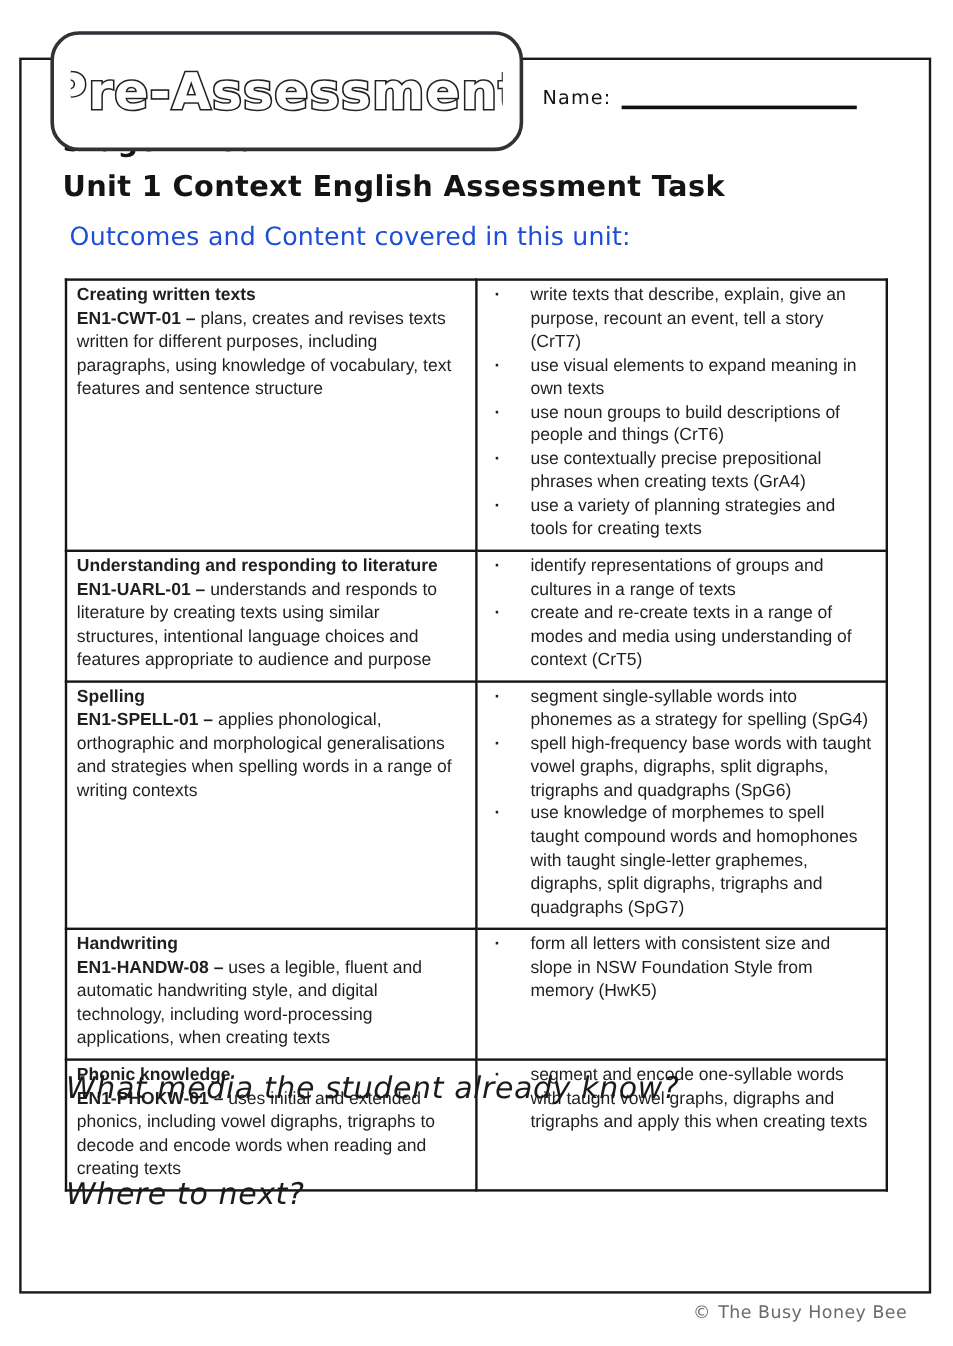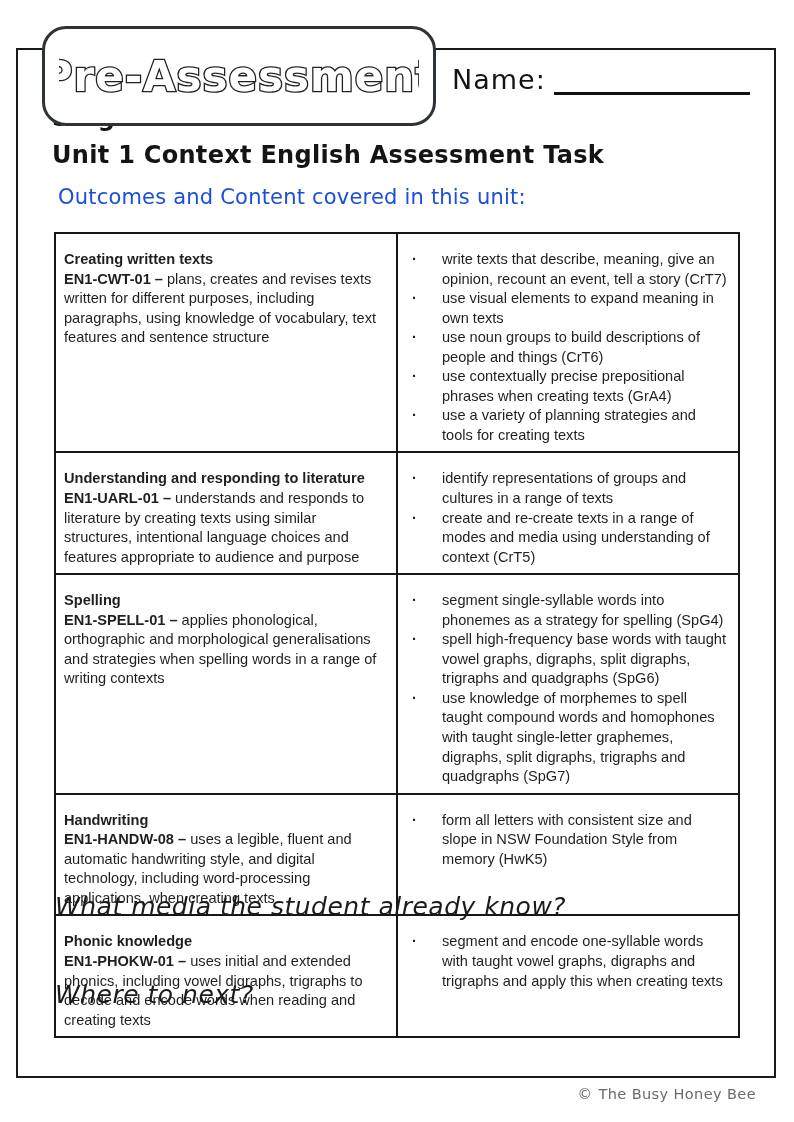--- a/index.html
+++ b/index.html
@@ -32,21 +32,21 @@
     z-index: 3;
     display: flex; align-items: center; justify-content: center;
   }
   .badge svg { width: 360px; height: 70px; }
 
   
   .name-row {
     position: absolute;
     left: 452px; top: 64px; z-index: 3;
     font-family: "DejaVu Sans", sans-serif;
-    font-size: 27px; letter-spacing: 1px;
+    font-size: 16px; letter-spacing: 1px;
     color: #141414;
   }
   .name-line {
     display: inline-block;
     width: 196px; height: 24px;
     border-bottom: 3px solid #111111;
     margin-left: 8px;
     vertical-align: bottom;
   }
 
@@ -72,21 +72,21 @@
     position: absolute; left: 54px; top: 232px;
     width: 686px;
     border-collapse: collapse;
     table-layout: fixed;
     z-index: 2;
     background: #ffffff;
   }
   table.outcomes td {
     border: 2px solid #161616;
     vertical-align: top;
-    padding: 16px 8px 6px 8px;
+    padding: 3px 8px 6px 8px;
     font-size: 14.6px;
     line-height: 1.34;
     color: #1f1f1f;
   }
   td.outcome-col  { width: 50%; }
   td.content-col  { width: 50%; }
 
   .row-1 td { height: 186px; }
   .row-2 td { height: 88px;  }
   .row-3 td { height: 183px; }
@@ -153,21 +153,21 @@
   <tbody>
     <tr class="row-1">
       <td class="outcome-col">
         <div class="cell-title">Creating written texts</div>
         <div class="cell-body"><span class="cell-code">EN1-CWT-01 –</span> <span>plans, creates and revises texts written for different purposes, including paragraphs, using knowledge of vocabulary, text features and sentence structure</span></div>
       </td>
       <td class="content-col">
         <ul class="points">
           <li>
               <span class="b-dot">·</span>
-              <span class="b-text">write texts that describe, meaning, give an opinion, recount an event, tell a story (CrT7)</span>
+              <span class="b-text">write texts that describe, explain, give an purpose, recount an event, tell a story (CrT7)</span>
             </li>
           <li>
               <span class="b-dot">·</span>
               <span class="b-text">use visual elements to expand meaning in own texts</span>
             </li>
           <li>
               <span class="b-dot">·</span>
               <span class="b-text">use noun groups to build descriptions of people and things (CrT6)</span>
             </li>
           <li>

